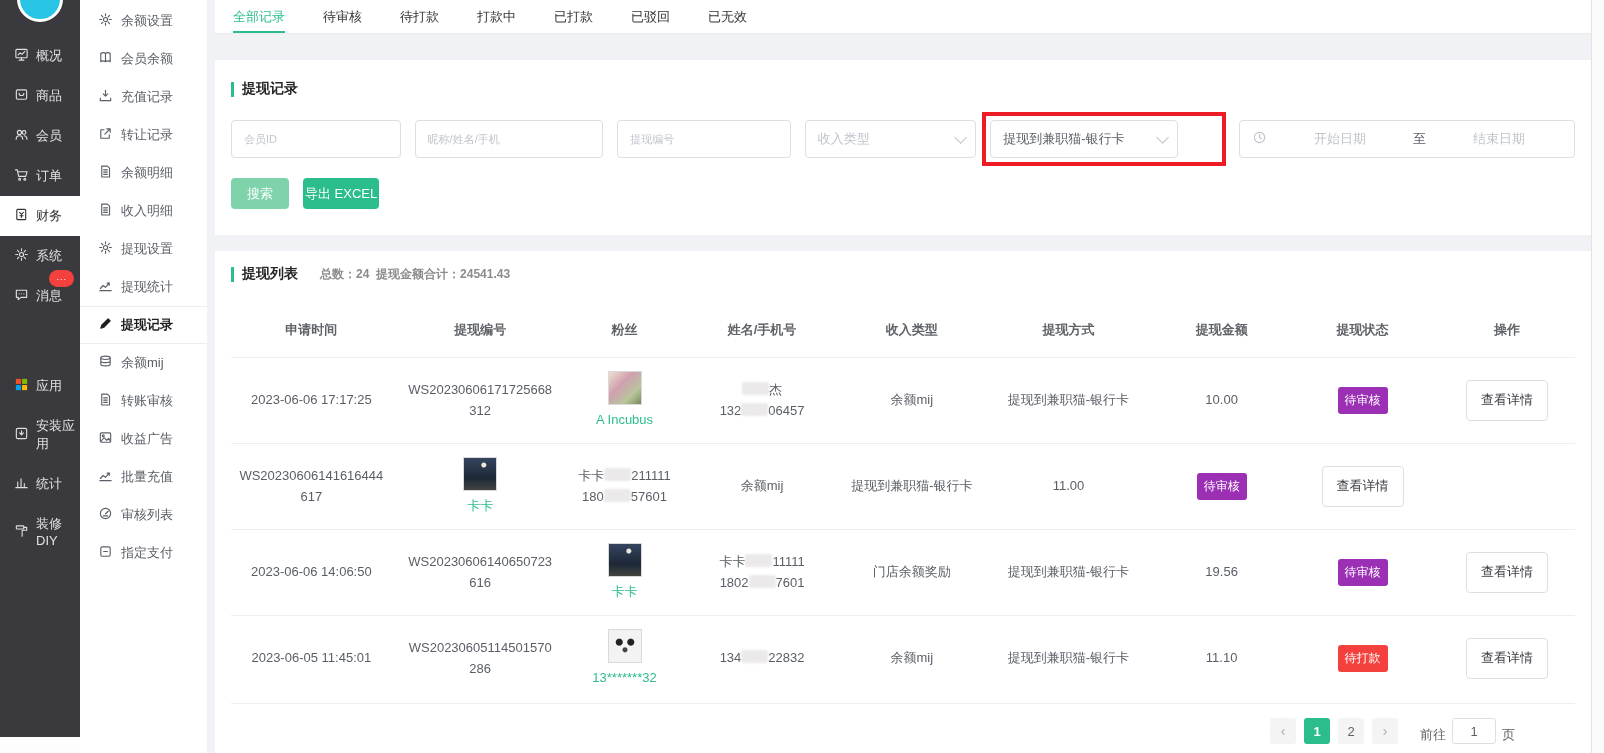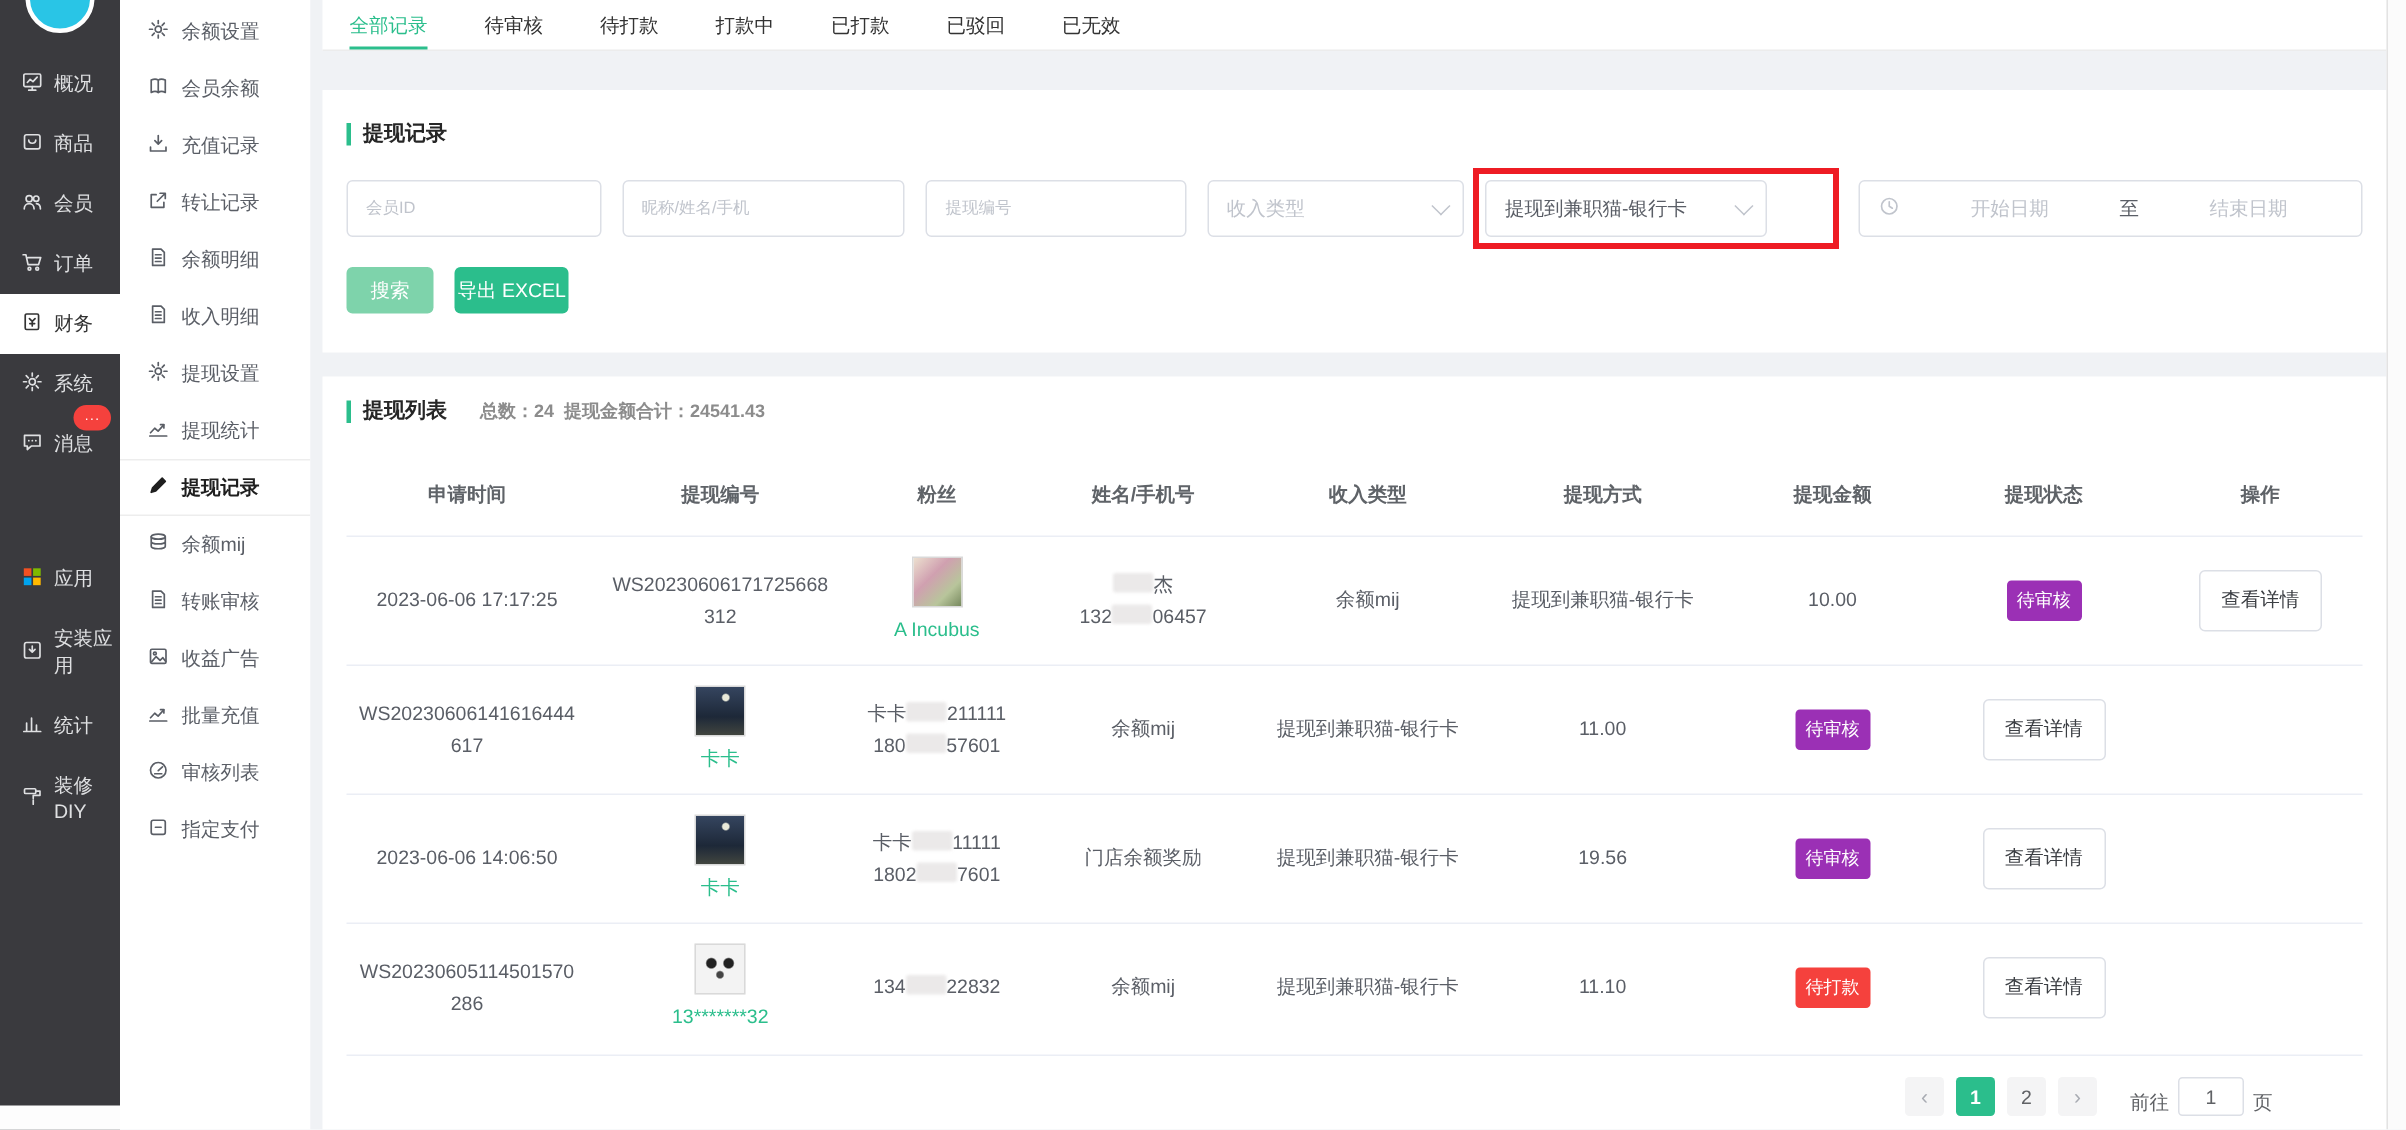--- a/index.html
+++ b/index.html
@@ -397,32 +397,34 @@
             </div>
             <div class="tcell">卡卡<span class="blur"></span>211111<br>180<span class="blur"></span>57601</div>
             <div class="tcell">余额mij</div>
             <div class="tcell">提现到兼职猫-银行卡</div>
             <div class="tcell">11.00</div>
             <div class="tcell"><span class="badge" style="background:#9b30b5">待审核</span></div>
             <div class="tcell"><span class="act-btn">查看详情</span></div>
           </div>
           <div class="tgrid trow">
             <div class="tcell">2023-06-06 14:06:50</div>
+            <div class="tcell">WS20230606140650723<br>616</div>
             <div class="tcell fan">
               <span class="av av-night"></span>
               <span class="fan-name">卡卡</span>
             </div>
             <div class="tcell">卡卡<span class="blur"></span>11111<br>1802<span class="blur"></span>7601</div>
             <div class="tcell">门店余额奖励</div>
             <div class="tcell">提现到兼职猫-银行卡</div>
             <div class="tcell">19.56</div>
             <div class="tcell"><span class="badge" style="background:#9b30b5">待审核</span></div>
             <div class="tcell"><span class="act-btn">查看详情</span></div>
           </div>
           <div class="tgrid trow">
+            <div class="tcell">2023-06-05 11:45:01</div>
             <div class="tcell">WS20230605114501570<br>286</div>
             <div class="tcell fan">
               <span class="av av-panda"></span>
               <span class="fan-name">13*******32</span>
             </div>
             <div class="tcell">134<span class="blur"></span>22832</div>
             <div class="tcell">余额mij</div>
             <div class="tcell">提现到兼职猫-银行卡</div>
             <div class="tcell">11.10</div>
             <div class="tcell"><span class="badge" style="background:#f5413d">待打款</span></div>

